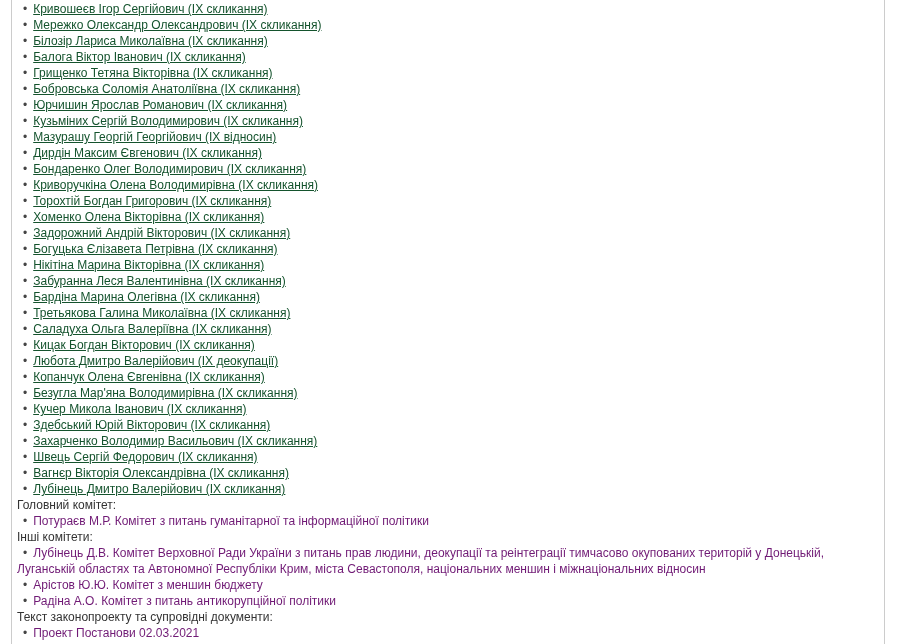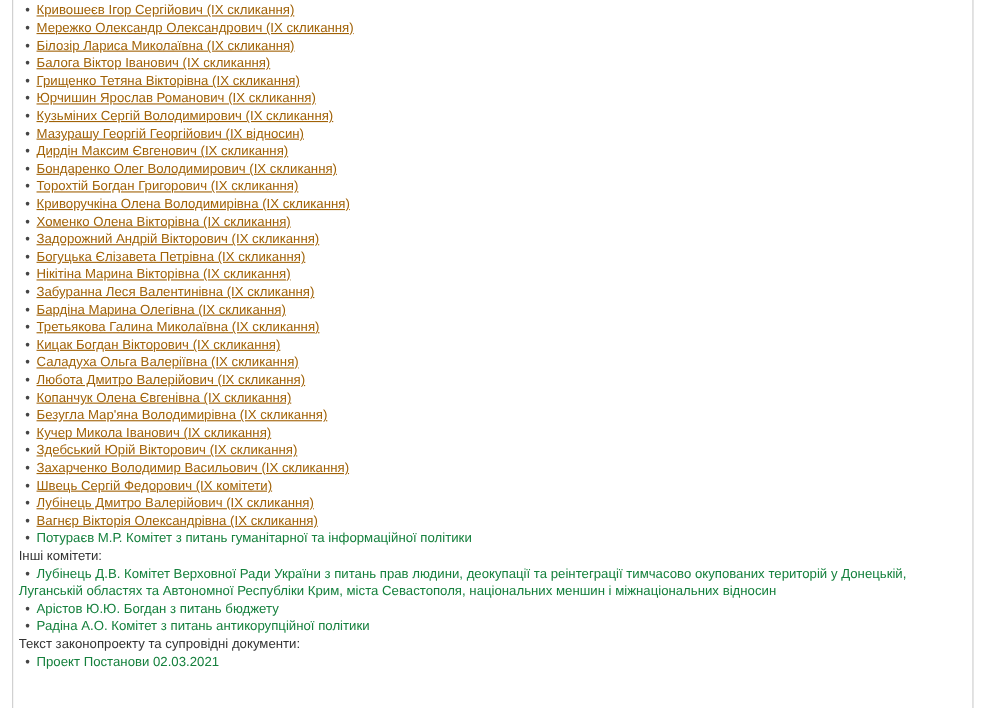--- a/index.html
+++ b/index.html
@@ -29,26 +29,26 @@
     text-indent: 6px;       
     line-height: 16px;
   }
   .bullet {
     display: inline;
     color: #444444;
     margin-right: 6px;
     font-size: 12px;
   }
   .lnk {
-    color: #a16207;
+    color: #14532d;
     text-decoration: underline;
     cursor: pointer;
   }
   .plain {
-    color: #15803d;
+    color: #701a75;
   }
   .label {
     line-height: 16px;
     color: #333333;
   }
 </style>
 </head>
 <body>
 
 <div class="panel">
@@ -58,83 +58,85 @@
       <div class="li"><span class="bullet">•</span><a href="#" class="lnk">Кривошеєв Ігор Сергійович (IX скликання)</a></div>
 
       <div class="li"><span class="bullet">•</span><a href="#" class="lnk">Мережко Олександр Олександрович (IX скликання)</a></div>
 
       <div class="li"><span class="bullet">•</span><a href="#" class="lnk">Білозір Лариса Миколаївна (IX скликання)</a></div>
 
       <div class="li"><span class="bullet">•</span><a href="#" class="lnk">Балога Віктор Іванович (IX скликання)</a></div>
 
       <div class="li"><span class="bullet">•</span><a href="#" class="lnk">Грищенко Тетяна Вікторівна (IX скликання)</a></div>
 
+      <div class="li"><span class="bullet">•</span><a href="#" class="lnk">Бобровська Соломія Анатоліївна (IX скликання)</a></div>
 
       <div class="li"><span class="bullet">•</span><a href="#" class="lnk">Юрчишин Ярослав Романович (IX скликання)</a></div>
 
       <div class="li"><span class="bullet">•</span><a href="#" class="lnk">Кузьміних Сергій Володимирович (IX скликання)</a></div>
 
       <div class="li"><span class="bullet">•</span><a href="#" class="lnk">Мазурашу Георгій Георгійович (IX відносин)</a></div>
 
       <div class="li"><span class="bullet">•</span><a href="#" class="lnk">Дирдін Максим Євгенович (IX скликання)</a></div>
 
       <div class="li"><span class="bullet">•</span><a href="#" class="lnk">Бондаренко Олег Володимирович (IX скликання)</a></div>
 
+      <div class="li"><span class="bullet">•</span><a href="#" class="lnk">Криворучкіна Олена Володимирівна (IX скликання)</a></div>
+
       <div class="li"><span class="bullet">•</span><a href="#" class="lnk">Торохтій Богдан Григорович (IX скликання)</a></div>
-
-      <div class="li"><span class="bullet">•</span><a href="#" class="lnk">Криворучкіна Олена Володимирівна (IX скликання)</a></div>
 
       <div class="li"><span class="bullet">•</span><a href="#" class="lnk">Хоменко Олена Вікторівна (IX скликання)</a></div>
 
       <div class="li"><span class="bullet">•</span><a href="#" class="lnk">Задорожний Андрій Вікторович (IX скликання)</a></div>
 
       <div class="li"><span class="bullet">•</span><a href="#" class="lnk">Богуцька Єлізавета Петрівна (IX скликання)</a></div>
 
       <div class="li"><span class="bullet">•</span><a href="#" class="lnk">Нікітіна Марина Вікторівна (IX скликання)</a></div>
 
       <div class="li"><span class="bullet">•</span><a href="#" class="lnk">Забуранна Леся Валентинівна (IX скликання)</a></div>
 
       <div class="li"><span class="bullet">•</span><a href="#" class="lnk">Бардіна Марина Олегівна (IX скликання)</a></div>
 
       <div class="li"><span class="bullet">•</span><a href="#" class="lnk">Третьякова Галина Миколаївна (IX скликання)</a></div>
 
+      <div class="li"><span class="bullet">•</span><a href="#" class="lnk">Саладуха Ольга Валеріївна (IX скликання)</a></div>
+
       <div class="li"><span class="bullet">•</span><a href="#" class="lnk">Кицак Богдан Вікторович (IX скликання)</a></div>
 
-      <div class="li"><span class="bullet">•</span><a href="#" class="lnk">Саладуха Ольга Валеріївна (IX скликання)</a></div>
-
-      <div class="li"><span class="bullet">•</span><a href="#" class="lnk">Любота Дмитро Валерійович (IX скликання)</a></div>
+      <div class="li"><span class="bullet">•</span><a href="#" class="lnk">Любота Дмитро Валерійович (IX деокупації)</a></div>
 
       <div class="li"><span class="bullet">•</span><a href="#" class="lnk">Копанчук Олена Євгенівна (IX скликання)</a></div>
 
       <div class="li"><span class="bullet">•</span><a href="#" class="lnk">Безугла Мар'яна Володимирівна (IX скликання)</a></div>
 
       <div class="li"><span class="bullet">•</span><a href="#" class="lnk">Кучер Микола Іванович (IX скликання)</a></div>
 
       <div class="li"><span class="bullet">•</span><a href="#" class="lnk">Здебський Юрій Вікторович (IX скликання)</a></div>
 
       <div class="li"><span class="bullet">•</span><a href="#" class="lnk">Захарченко Володимир Васильович (IX скликання)</a></div>
 
-      <div class="li"><span class="bullet">•</span><a href="#" class="lnk">Швець Сергій Федорович (IX комітети)</a></div>
+      <div class="li"><span class="bullet">•</span><a href="#" class="lnk">Швець Сергій Федорович (IX скликання)</a></div>
+
+      <div class="li"><span class="bullet">•</span><a href="#" class="lnk">Вагнєр Вікторія Олександрівна (IX скликання)</a></div>
 
       <div class="li"><span class="bullet">•</span><a href="#" class="lnk">Лубінець Дмитро Валерійович (IX скликання)</a></div>
-
-      <div class="li"><span class="bullet">•</span><a href="#" class="lnk">Вагнєр Вікторія Олександрівна (IX скликання)</a></div>
     </div>
 
+  <div class="label">Головний комітет:</div>
   <div>
 
       <div class="li"><span class="bullet">•</span><span class="plain">Потураєв М.Р. Комітет з питань гуманітарної та інформаційної політики</span></div>
     </div>
 
   <div class="label">Інші комітети:</div>
   <div>
 
       <div class="li"><span class="bullet">•</span><span class="plain">Лубінець Д.В. Комітет Верховної Ради України з питань прав людини, деокупації та реінтеграції тимчасово окупованих територій у Донецькій, Луганській областях та Автономної Республіки Крим, міста Севастополя, національних меншин і міжнаціональних відносин</span></div>
 
-      <div class="li"><span class="bullet">•</span><span class="plain">Арістов Ю.Ю. Богдан з питань бюджету</span></div>
+      <div class="li"><span class="bullet">•</span><span class="plain">Арістов Ю.Ю. Комітет з меншин бюджету</span></div>
 
       <div class="li"><span class="bullet">•</span><span class="plain">Радіна А.О. Комітет з питань антикорупційної політики</span></div>
     </div>
 
   <div class="label">Текст законопроекту та супровідні документи:</div>
   <div>
 
       <div class="li"><span class="bullet">•</span><span class="plain">Проект Постанови 02.03.2021</span></div>
     </div>
 

